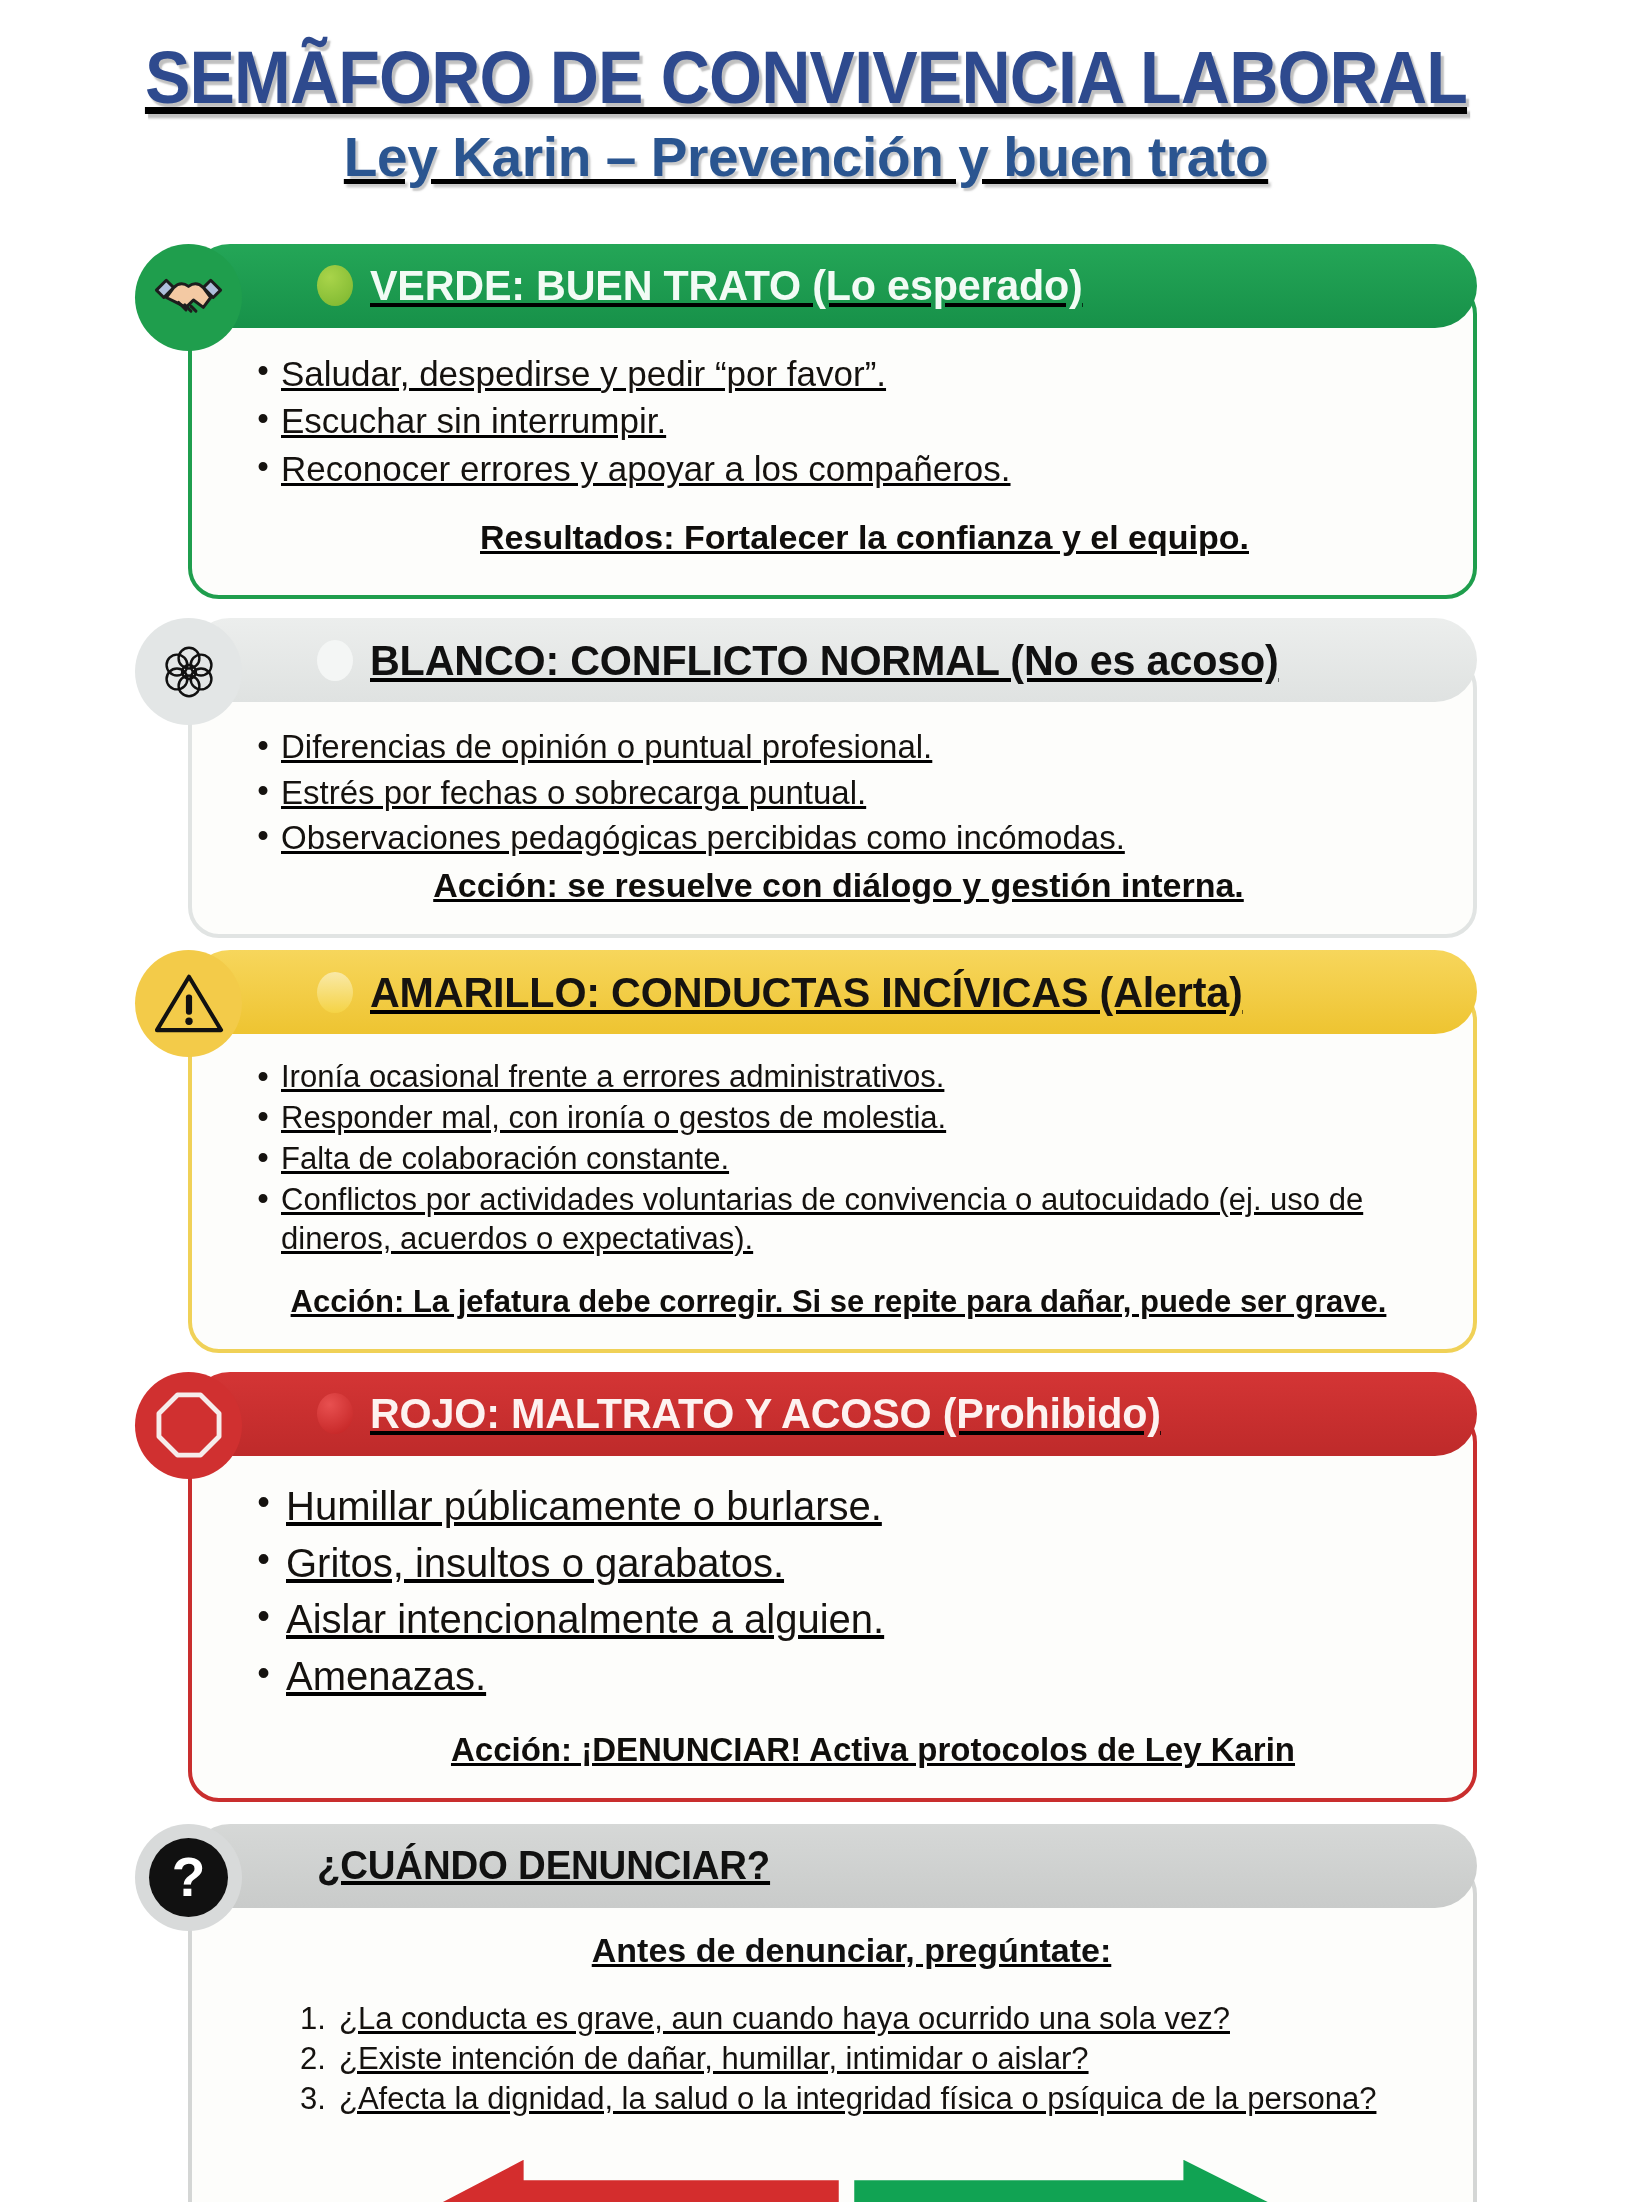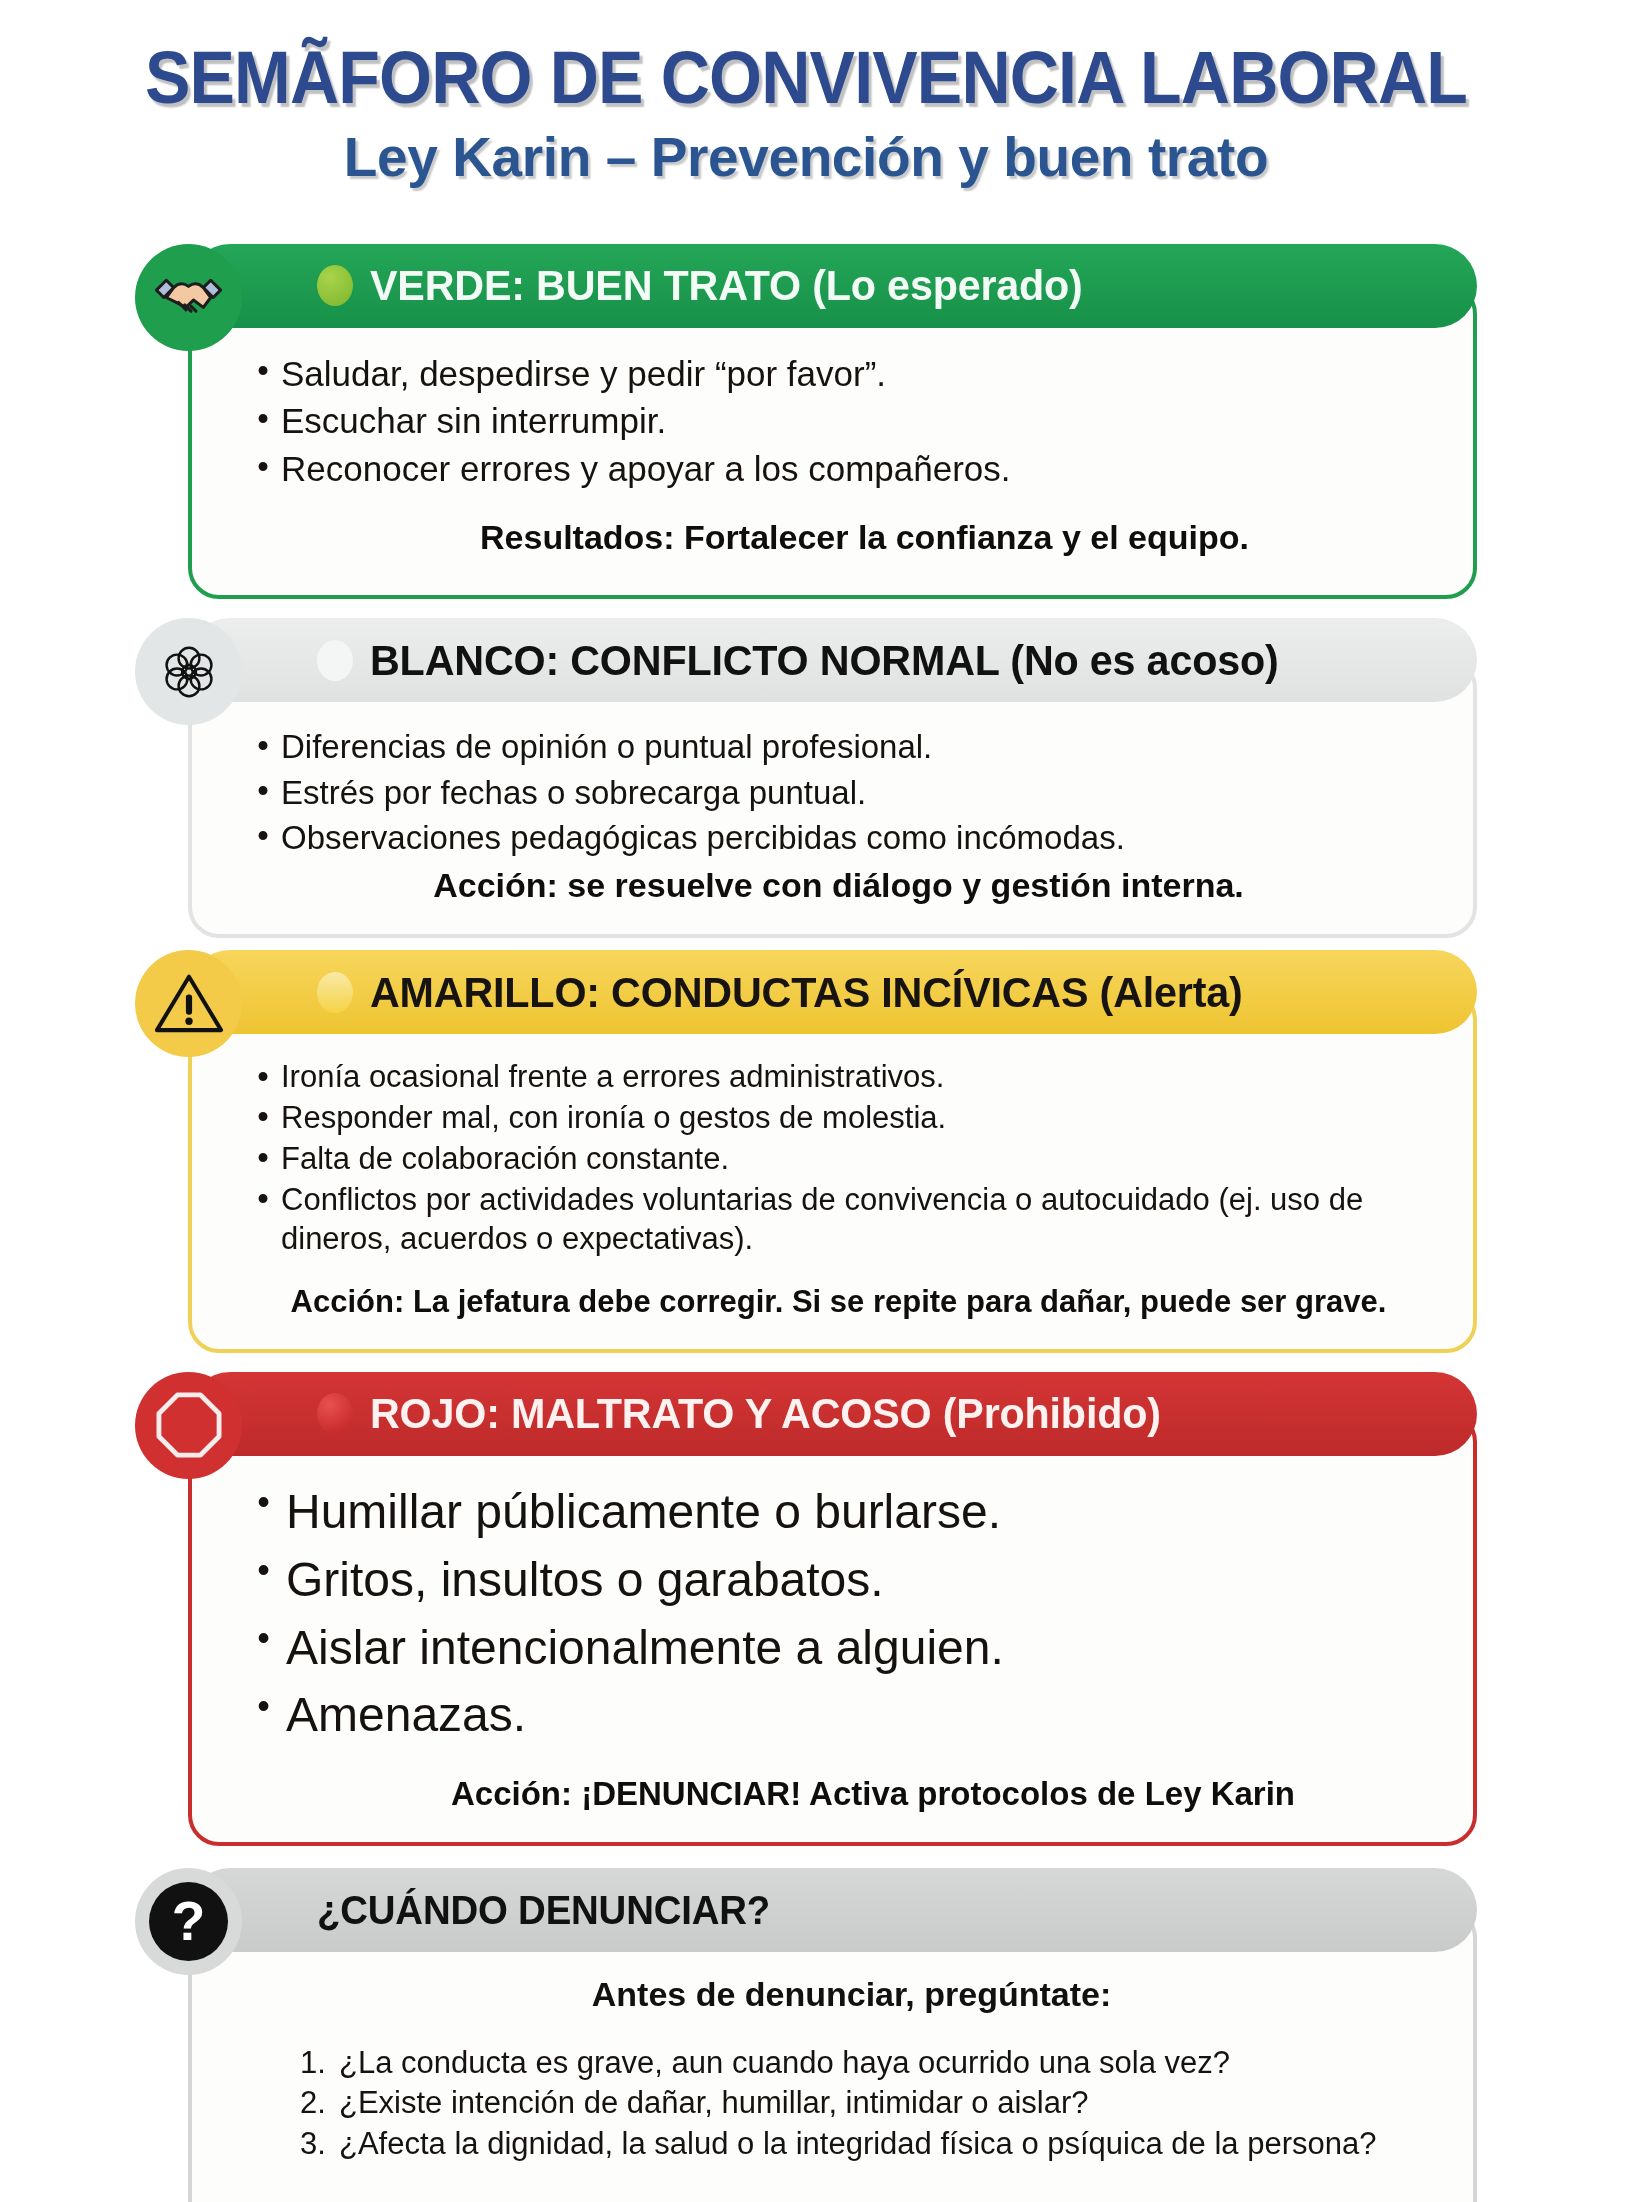--- a/index.html
+++ b/index.html
@@ -10,20 +10,21 @@
     background: #ffffff;
     font-family: "Liberation Sans", sans-serif;
   }
 
   .page {
     position: relative;
     width: 1612px;
     height: 2203px;
     background: #ffffff;
     overflow: hidden;
+    text-decoration: underline;
   }
 
   
   .header {
     padding-top: 41px;
     text-align: center;
   }
   .title {
     font-family: "Liberation Sans Narrow", "Liberation Sans", sans-serif;
     font-size: 74px;
@@ -177,21 +178,21 @@
   .green  .card-body { padding-bottom: 38px; }
   .green  ul.blist li { font-size: 35px; }
   .green  .action-line { text-align: center; padding-left: 52px; }
 
   .white  ul.blist li { font-size: 33px; }
   .white  .action-line { text-align: center; margin-top: 6.9px; }
 
   .yellow ul.blist li { font-size: 31px; line-height: 1.26; }
   .yellow .action-line { text-align: center; font-size: 31px; }
 
-  .red    ul.blist li { font-size: 48px; line-height: 1.38; padding-left: 34px; }
+  .red    ul.blist li { font-size: 40px; line-height: 1.38; padding-left: 34px; }
   .red    ul.blist li::before { font-size: 36px; }
   .red    .action-line { text-align: center; font-size: 33px; padding-left: 69px; }
 
   
   .ask-title {
     text-align: center;
     font-size: 34px;
     font-weight: bold;
     color: #111;
     margin-bottom: 29px;

